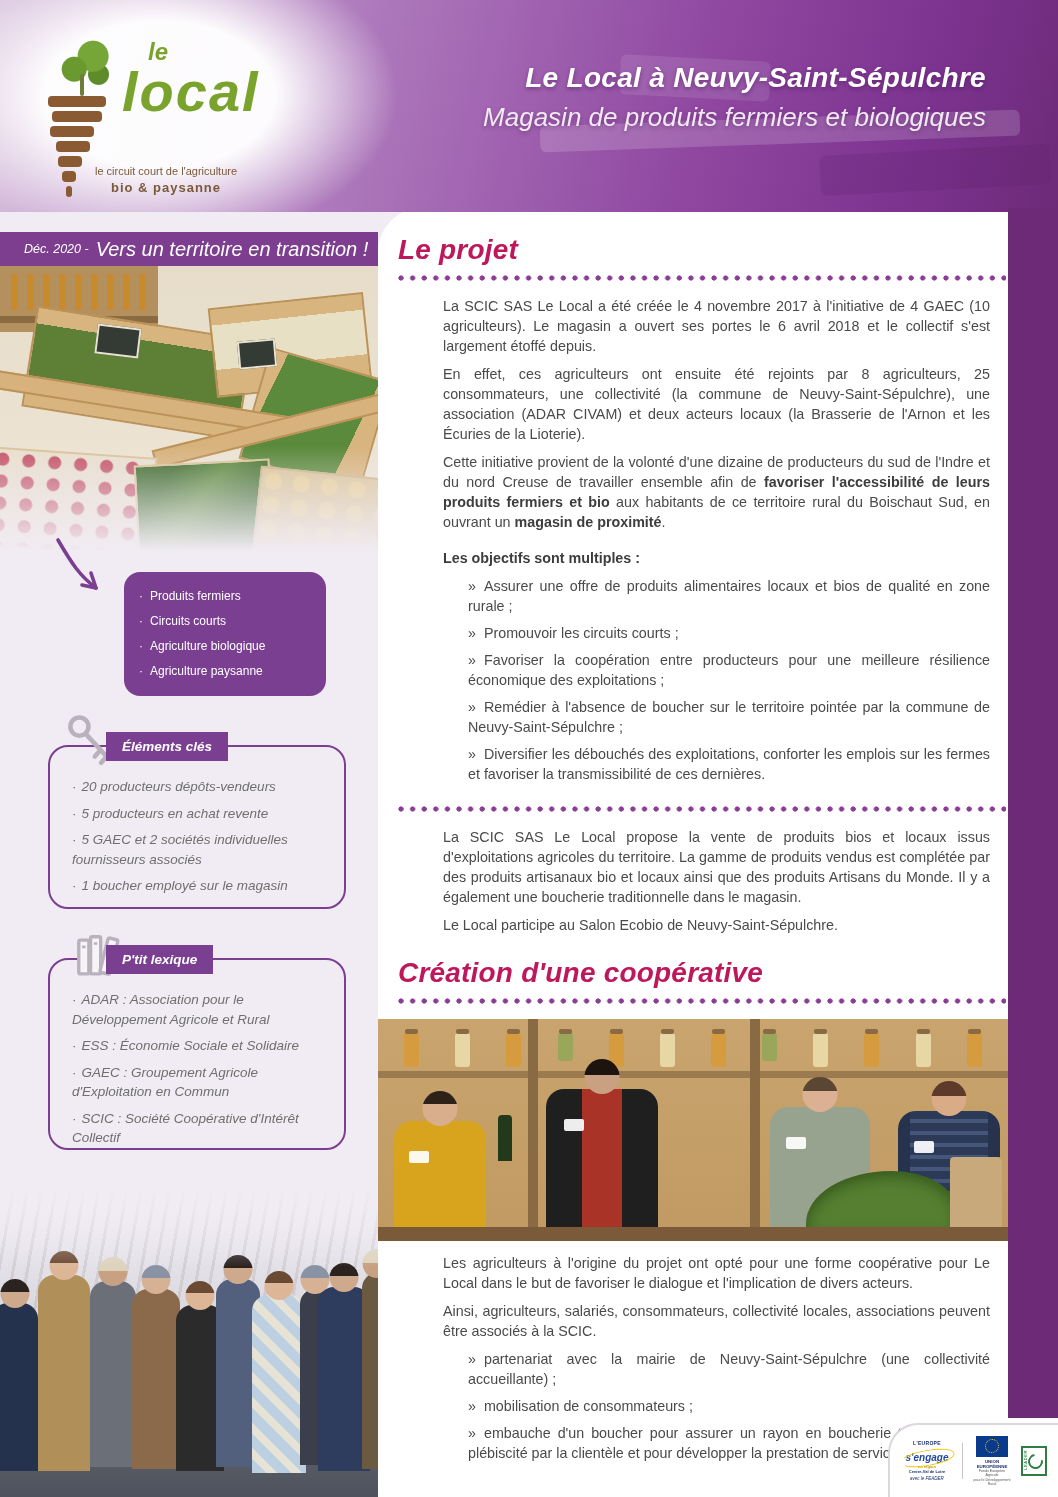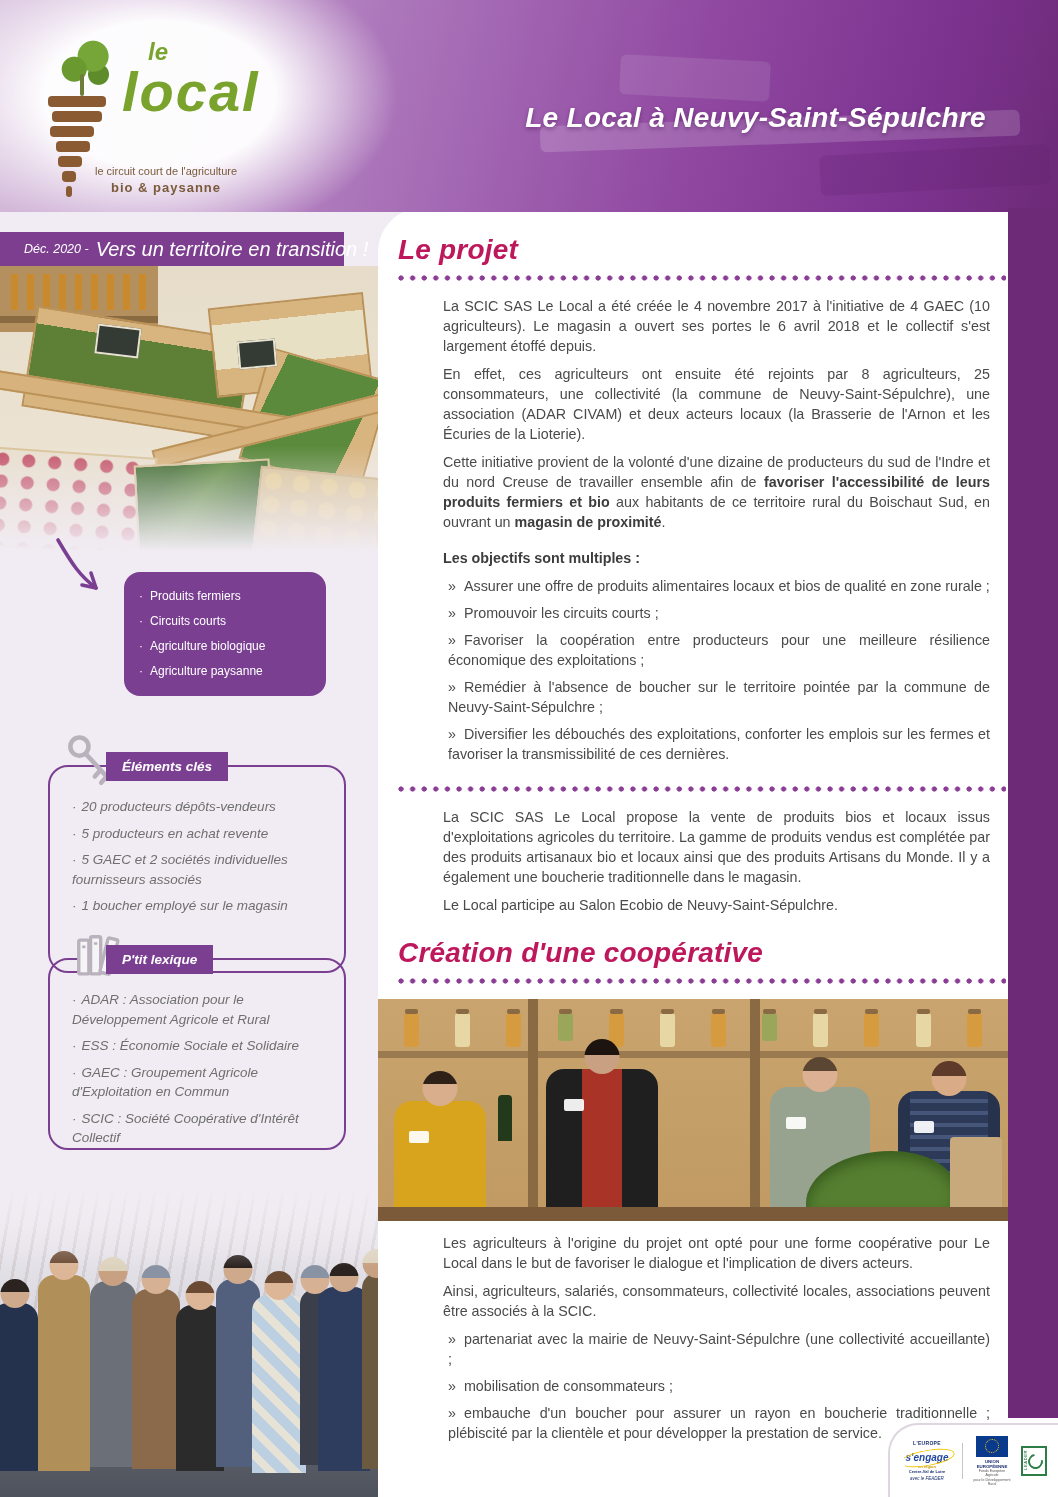--- a/index.html
+++ b/index.html
@@ -31,26 +31,26 @@
                radial-gradient(circle at 65% 35%,#76a637 15px,transparent 16px),
                radial-gradient(circle at 75% 70%,#5f8c2a 10px,transparent 11px);}
   .ctrunk{position:absolute;left:32px;top:44px;width:4px;height:22px;background:#6f7d3a;border-radius:2px;}
   .logo-words{position:absolute;left:92px;top:28px;color:#7aa32e;font-style:italic;font-weight:bold;line-height:1;}
   .logo-le{font-size:24px;margin-left:26px;}
   .logo-local{font-size:56px;letter-spacing:2px;}
   .logo-tag{position:absolute;left:36px;top:152px;width:200px;text-align:center;color:#7a5a3a;line-height:1.35;}
   .tag1{font-size:11px;}
   .tag2{font-size:13px;font-weight:bold;letter-spacing:1px;}
 
-  .htitle{position:absolute;right:72px;top:62px;text-align:right;color:#ffffff;margin-top:40px;}
+  .htitle{position:absolute;right:72px;top:62px;text-align:right;color:#ffffff;}
   .ht1{font-size:28px;font-weight:bold;font-style:italic;letter-spacing:.3px;text-shadow:0 2px 4px rgba(60,15,70,.45);}
   .ht2{font-size:26px;font-style:italic;color:rgba(255,255,255,.88);margin-top:8px;text-shadow:0 2px 4px rgba(60,15,70,.35);}
 
   
-  .banner{position:absolute;left:0;top:232px;width:344px;height:34px;background:#7d3e90;
+  .banner{position:absolute;left:0;top:232px;width:378px;height:34px;background:#7d3e90;
           display:flex;align-items:center;padding-left:24px;box-sizing:border-box;color:#fff;white-space:nowrap;}
   .bdate{font-size:12.5px;font-style:italic;margin-right:7px;}
   .btext{font-size:20px;font-style:italic;}
 
   .veg-photo{position:absolute;left:0;top:266px;width:378px;height:300px;overflow:hidden;
              background:linear-gradient(#e6dcc9,#efe7d8);}
   .veg-photo > div{position:absolute;}
   .vshelfL{left:0;top:0;width:158px;height:66px;background:#b4905e;}
   .vbottles{left:6px;top:8px;width:146px;height:36px;
     background:repeating-linear-gradient(90deg,transparent 0 5px,#c98a2e 5px 12px,transparent 12px 16px);}
@@ -76,21 +76,21 @@
 
   .arrow-wrap{position:absolute;left:44px;top:534px;width:72px;height:72px;}
 
   .values-box{position:absolute;left:124px;top:572px;width:202px;box-sizing:border-box;
     background:#7b3f92;border-radius:16px;padding:12px 15px;color:#fff;}
   .vitem{font-size:12px;line-height:25px;white-space:nowrap;}
   .vitem .dot{margin-right:7px;}
 
   .sidebox{position:absolute;left:48px;width:298px;box-sizing:border-box;
     border:2px solid #7b3f92;border-radius:20px;background:transparent;}
-  .keybox{top:765px;height:208px;}
+  .keybox{top:745px;height:164px;}
   .lexbox{top:958px;height:192px;}
   .sidebox-label{position:absolute;top:-15px;left:56px;height:29px;background:#7b3f92;color:#fff;
     display:flex;align-items:center;padding:0 16px;font-size:13.5px;font-weight:bold;font-style:italic;}
   .sideicon{position:absolute;width:58px;height:58px;}
   .keyicon{left:14px;top:-34px;}
   .bookicon{left:22px;top:-30px;}
   .sidelist{padding:30px 14px 10px 22px;}
   .sitem{font-size:13.5px;font-style:italic;color:#6f6f6f;line-height:19.5px;margin-bottom:7px;}
   .sitem .dot{margin-right:5px;}
 
@@ -112,21 +112,21 @@
   .card{position:absolute;left:378px;top:208px;width:680px;height:1289px;background:#ffffff;
         border-top-left-radius:44px;}
   .card-inner{position:absolute;left:0;top:0;right:0;bottom:0;padding:26px 68px 0 20px;
         box-sizing:border-box;overflow:hidden;}
   .h{color:#be185d;font-size:28px;font-weight:bold;font-style:italic;letter-spacing:.2px;}
   .dots{height:6px;margin:9px -16px 15px 0;background-repeat:repeat-x;
     background-image:radial-gradient(circle at 3px 3px,#8b3d95 2.3px,transparent 2.9px);
     background-size:11.6px 6px;}
   .p{margin:0 0 8px 45px;font-size:14.3px;line-height:20px;text-align:justify;color:#4a4a4a;}
   .pt{margin:16px 0 8px 45px;font-size:14.3px;line-height:20px;font-weight:bold;color:#3d3d3d;}
-  .b{margin:0 0 7px 50px;font-size:14.3px;line-height:20px;text-align:justify;color:#4a4a4a;}
+  .b{margin:0 0 7px 70px;font-size:14.3px;line-height:20px;text-align:justify;color:#4a4a4a;}
   .b .mk{margin-right:8px;}
   .bd{font-weight:bold;color:#3d3d3d;}
   .sect{margin-top:22px;}
 
   
   .coop-photo{position:relative;height:222px;margin:12px -18px 12px -20px;overflow:hidden;
     background:linear-gradient(#caa46e,#c09a62);}
   .coop-photo > div{position:absolute;}
   .cshelf{left:0;top:52px;width:100%;height:7px;background:#9a7a4e;}
   .cwood1{left:150px;top:0;bottom:0;width:10px;height:100%;background:#8a6a42;}
@@ -362,20 +362,21 @@
         <div class="logo-local">local</div>
       </div>
       <div class="logo-tag">
         <div class="tag1">le circuit court de l'agriculture</div>
         <div class="tag2">bio &amp; paysanne</div>
       </div>
     </div>
 
     <div class="htitle">
       <div class="ht1">Le Local à Neuvy-Saint-Sépulchre</div>
+      <div class="ht2">Magasin de produits fermiers et biologiques</div>
     </div>
   </div>
 
   <div class="strip"></div>
 
   <div class="footer">
     <div class="eur">
       <div class="l1">L'EUROPE</div>
       <div class="l2"><i></i><span>s'engage</span></div>
       <div class="l3">en région</div>

